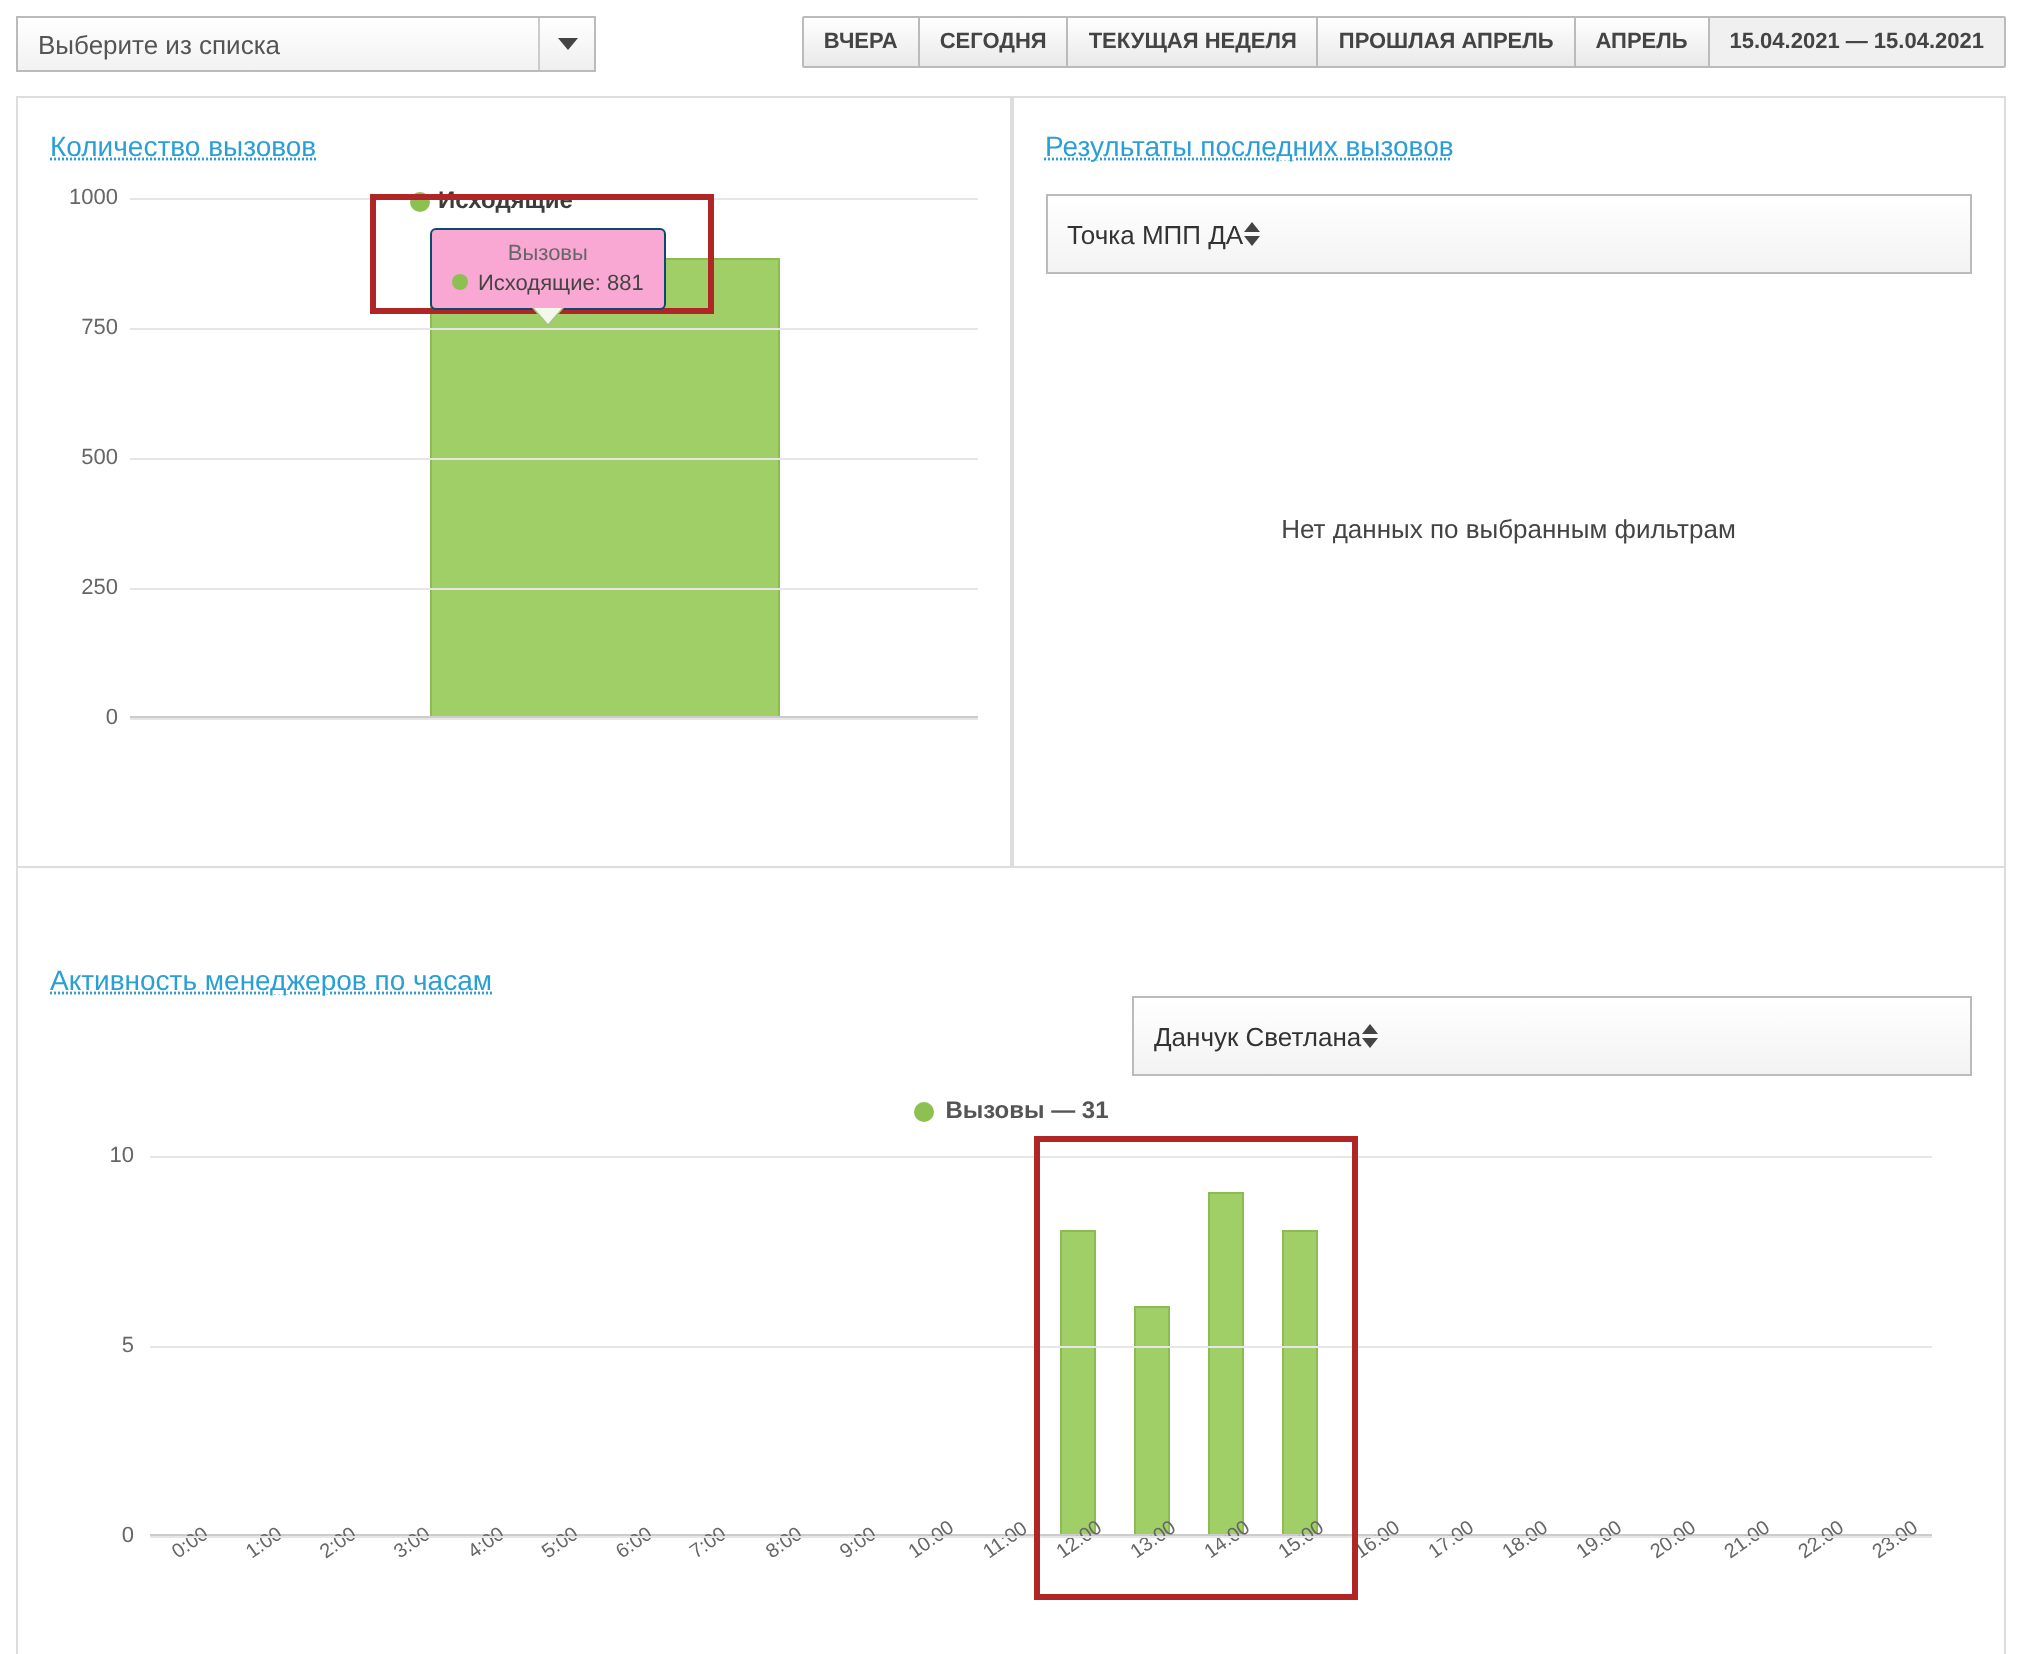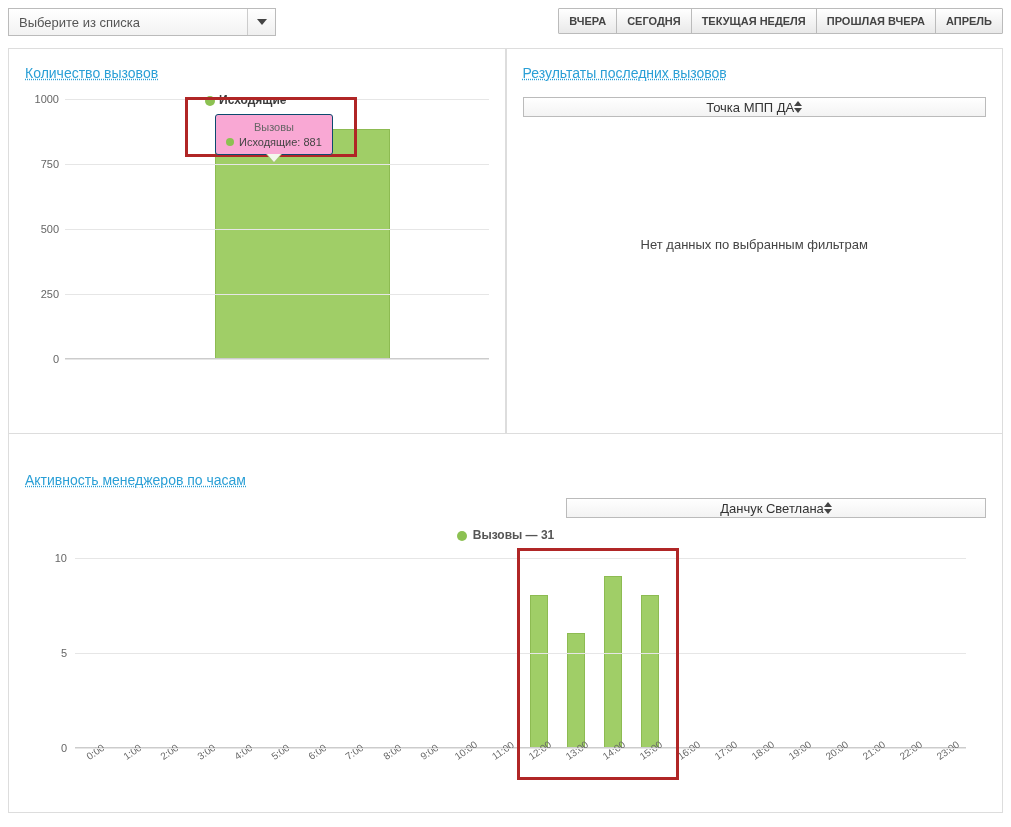--- a/index.html
+++ b/index.html
@@ -9,21 +9,21 @@
     color: #333;
     background: #fff;
     margin: 0;
     padding: 8px;
     width: 1011px;
   }
 
   
   .top-row { display: flex; align-items: flex-start; gap: 16px; margin-bottom: 12px; }
   .dropdown {
-    width: 268px;
+    width: 290px;
     border: 1px solid #bbb;
     background: linear-gradient(#fff,#f2f2f2);
     height: 28px;
     display: flex;
     align-items: center;
     justify-content: space-between;
     position: relative;
   }
   .dropdown .label { padding: 0 10px; color:#555; font-size:13px; }
   .dropdown .caret-cell {
@@ -55,21 +55,21 @@
   .panel-full { border:1px solid #ddd; border-top:none; padding:16px 16px 24px 16px; }
 
   .panel-title { color:#2a9fd6; text-decoration: underline dotted; font-size:14px; display:inline-block; margin-bottom:8px; }
 
   .panel-head-row { display:flex; align-items:center; gap:12px; margin-bottom:10px; }
   .panel-head-row .panel-title { flex:0 0 auto; }
   .panel-head-row .select-wide { flex:1; }
 
   .select-wide {
     border:1px solid #bbb; background:linear-gradient(#fff,#f3f3f3);
-    height:20px; display:flex; align-items:center; justify-content:center;
+    height:40px; display:flex; align-items:center; justify-content:flex-start;
     padding:0 10px; width:100%;
   }
   .select-caret { display:flex; flex-direction:column; gap:2px; }
   .tri-up { width:0;height:0;border-left:4px solid transparent;border-right:4px solid transparent;border-bottom:5px solid #444; }
   .tri-dn { width:0;height:0;border-left:4px solid transparent;border-right:4px solid transparent;border-top:5px solid #444; }
 
   .no-data { text-align:center; color:#444; font-size:13px; padding:120px 0; }
 
   
   .ch1-wrap { position:relative; height:310px; padding-left:40px; }
@@ -131,22 +131,23 @@
     <span class="label">Выберите из списка</span>
     <div class="caret-cell">
       <span class="caret-down"></span>
     </div>
   </div>
 
   <div class="period-group" id="period-group">
       <div class="period-btn">ВЧЕРА</div>
       <div class="period-btn">СЕГОДНЯ</div>
       <div class="period-btn">ТЕКУЩАЯ НЕДЕЛЯ</div>
-      <div class="period-btn">ПРОШЛАЯ ВЧЕРА</div>
+      <div class="period-btn">ПРОШЛАЯ АПРЕЛЬ</div>
       <div class="period-btn">АПРЕЛЬ</div>
+      <div class="period-btn active">15.04.2021 — 15.04.2021</div>
     </div>
 </div>
 
 <div class="grid2">
 
   <div class="panel">
     <span class="panel-title">Количество вызовов</span>
 
     <div class="ch1-wrap">
       <div class="ch1-legend">

